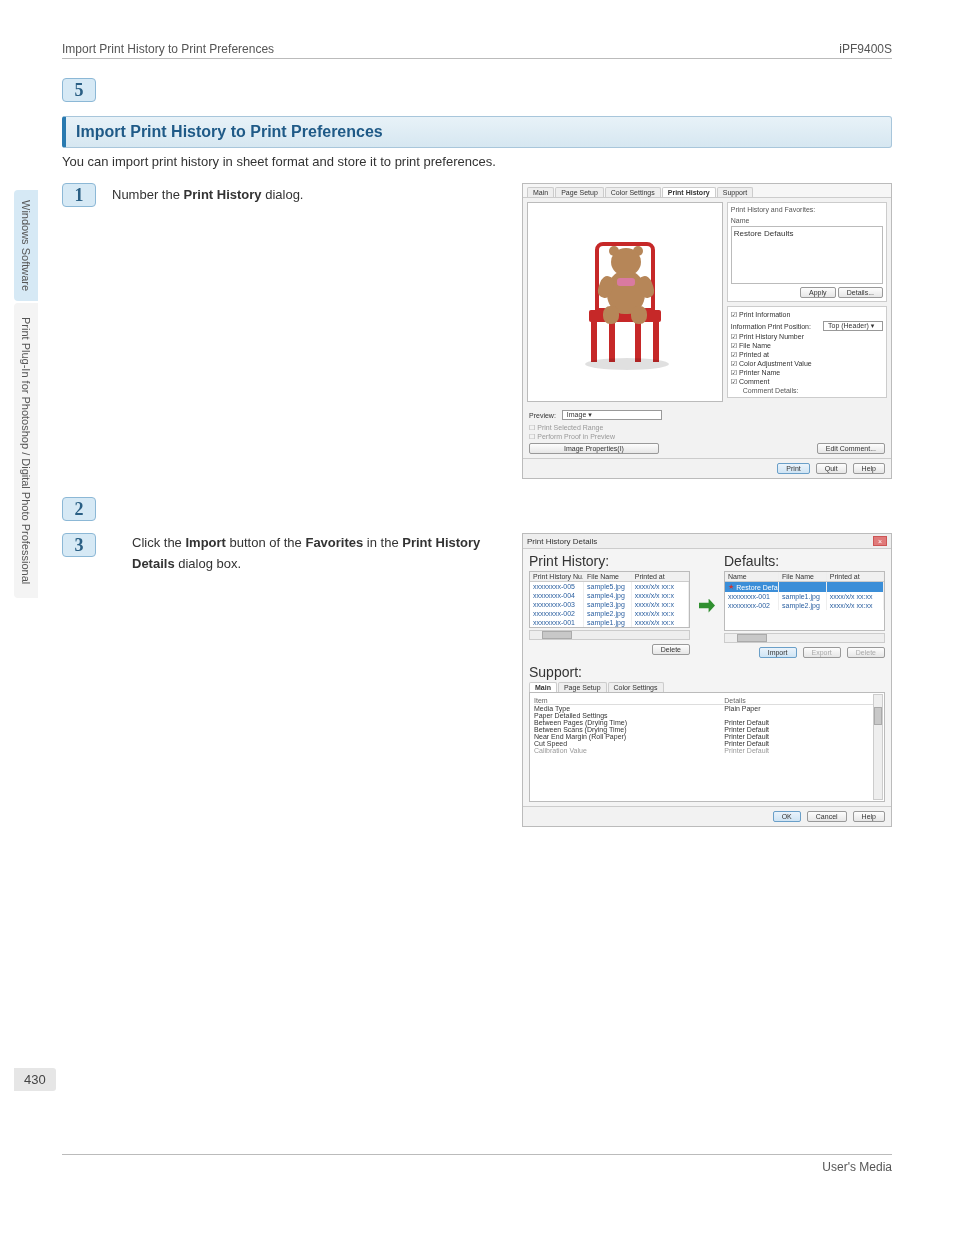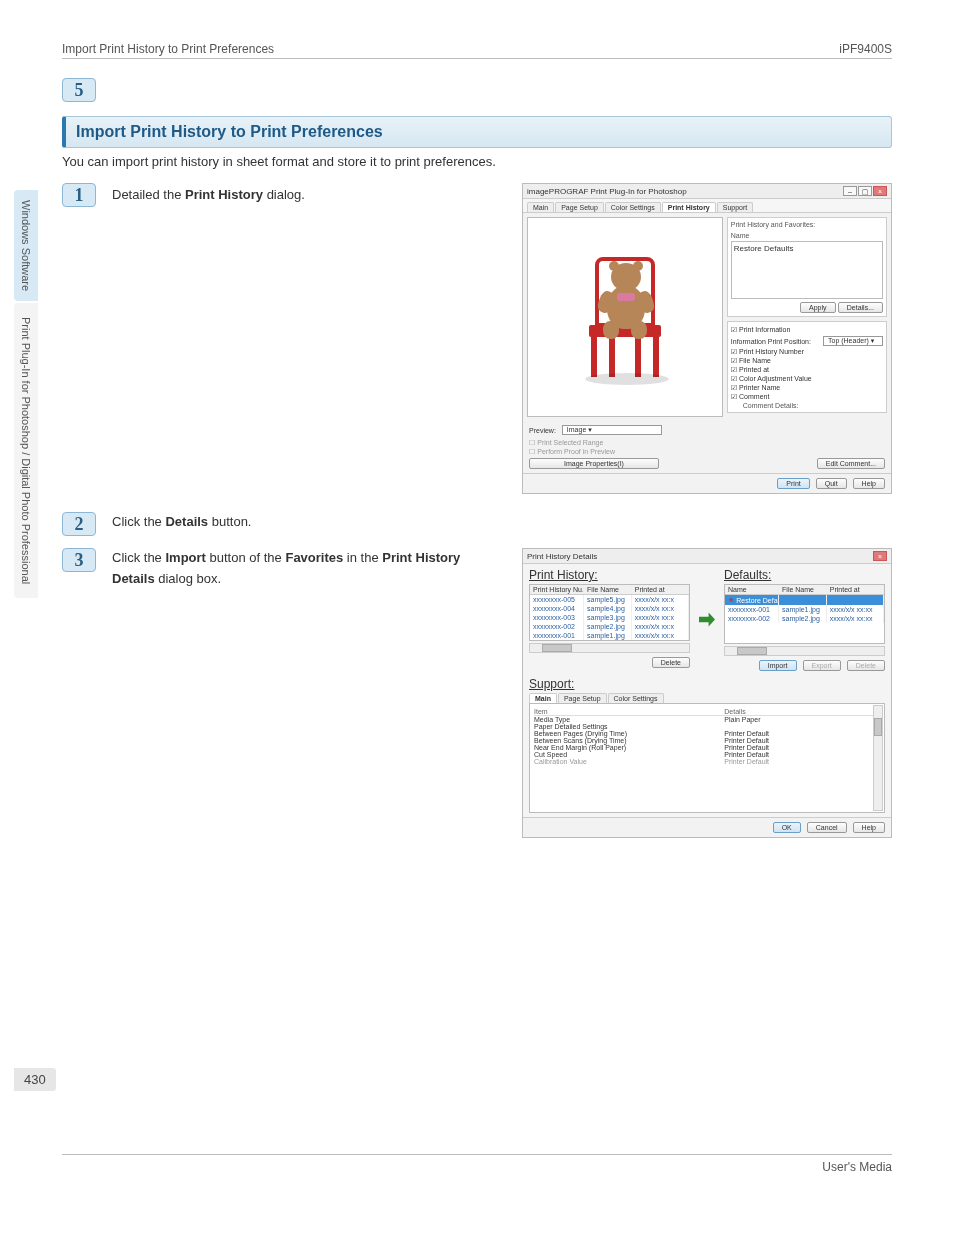--- a/index.html
+++ b/index.html
@@ -117,21 +117,21 @@
   .bow { position:absolute; top:56px; left:52px; width:18px; height:8px; background:#d97aa0; border-radius:3px;}
   .arm { position:absolute; width:14px; height:22px; background:#b68658; border-radius:40%; top:54px;}
   .armL{left:34px; transform:rotate(20deg)} .armR{left:74px; transform:rotate(-20deg)}
   .legb { position:absolute; width:16px; height:18px; background:#b68658; border-radius:45%; top:84px;}
   .legbL{left:38px} .legbR{left:66px}
 
   
   .ss2-body { padding:4px 6px; background:#f4f4f4;}
   .cols { display:flex; gap:6px;}
   .col { flex:1; }
-  .col-title { font-size:12px; margin-bottom:2px;text-decoration:underline;}
+  .col-title { font-size:14px; margin-bottom:2px;}
   .grid { border:1px solid #bbb; background:#fff; font-size:7px;}
   .grid-header, .grid-row { display:flex;}
   .grid-header div, .grid-row div { padding:1px 3px; border-right:1px solid #eee; overflow:hidden; white-space:nowrap;}
   .grid-header { background:#f0f0f0; border-bottom:1px solid #ccc;}
   .c1{width:34%} .c2{width:30%} .c3{width:36%}
   .sel-row { background:#3b8ed8; color:#fff;}
   .mid-arrow { width:22px; display:flex; align-items:center; justify-content:center;}
   .arrow-ico { width:16px; height:14px; background:#2f8f2f; clip-path: polygon(0 30%,60% 30%,60% 0,100% 50%,60% 100%,60% 70%,0 70%);}
   .btnrow { display:flex; justify-content:flex-end; gap:6px; margin-top:4px;}
   .settings-area { margin-top:6px;}
@@ -179,30 +179,24 @@
   <div class="step-row step-block">
     <span class="step-badge">5</span>
   </div>
 
   <div class="section-bar">Import Print History to Print Preferences</div>
   <div class="body-text">You can import print history in sheet format and store it to print preferences.</div>
 
   <div class="step-row step-block">
     <span class="step-badge">1</span>
     <div class="step-text" style="padding-top:2px;">
-      <span>Detailed the </span><b>Print History</b><span> dialog.</span>
+      <span>Number the </span><b>Print History</b><span> dialog.</span>
     </div>
     <div style="width:370px; margin-left:6px;">
       <div class="screenshot-frame">
-        <div class="win-titlebar">
-          <span>imagePROGRAF Print Plug-In for Photoshop</span>
-          <span class="win-buttons">
-            <span>–</span><span>▢</span><span class="close">×</span>
-          </span>
-        </div>
         <div class="tabstrip">
           <span class="tab">Main</span>
           <span class="tab">Page Setup</span>
           <span class="tab">Color Settings</span>
           <span class="tab active">Print History</span>
           <span class="tab">Support</span>
         </div>
         <div class="panel-body">
           <div class="preview-area">
             <div class="preview-box">
@@ -272,28 +266,25 @@
           <span class="btn primary">Print</span>
           <span class="btn">Quit</span>
           <span class="btn">Help</span>
         </div>
       </div>
     </div>
   </div>
 
   <div class="step-row step-block" style="margin-top:18px;">
     <span class="step-badge">2</span>
-    <div class="step-text">
-      <span>Click the </span><b>Details</b><span> button.</span>
-    </div>
   </div>
 
   <div class="step-row step-block">
     <span class="step-badge">3</span>
-    <div class="step-text" style="max-width:380px;">
+    <div class="step-text" style="max-width:380px;margin-left:20px;">
       <span>Click the </span><b>Import</b><span> button of the </span><b>Favorites</b><span> in the </span><b>Print History Details</b><span> dialog box.</span>
     </div>
     <div style="width:370px; margin-left:auto;">
       <div class="screenshot-frame">
         <div class="win-titlebar">
           <span>Print History Details</span>
           <span class="win-buttons"><span class="close">×</span></span>
         </div>
         <div class="ss2-body">
           <div class="cols">

